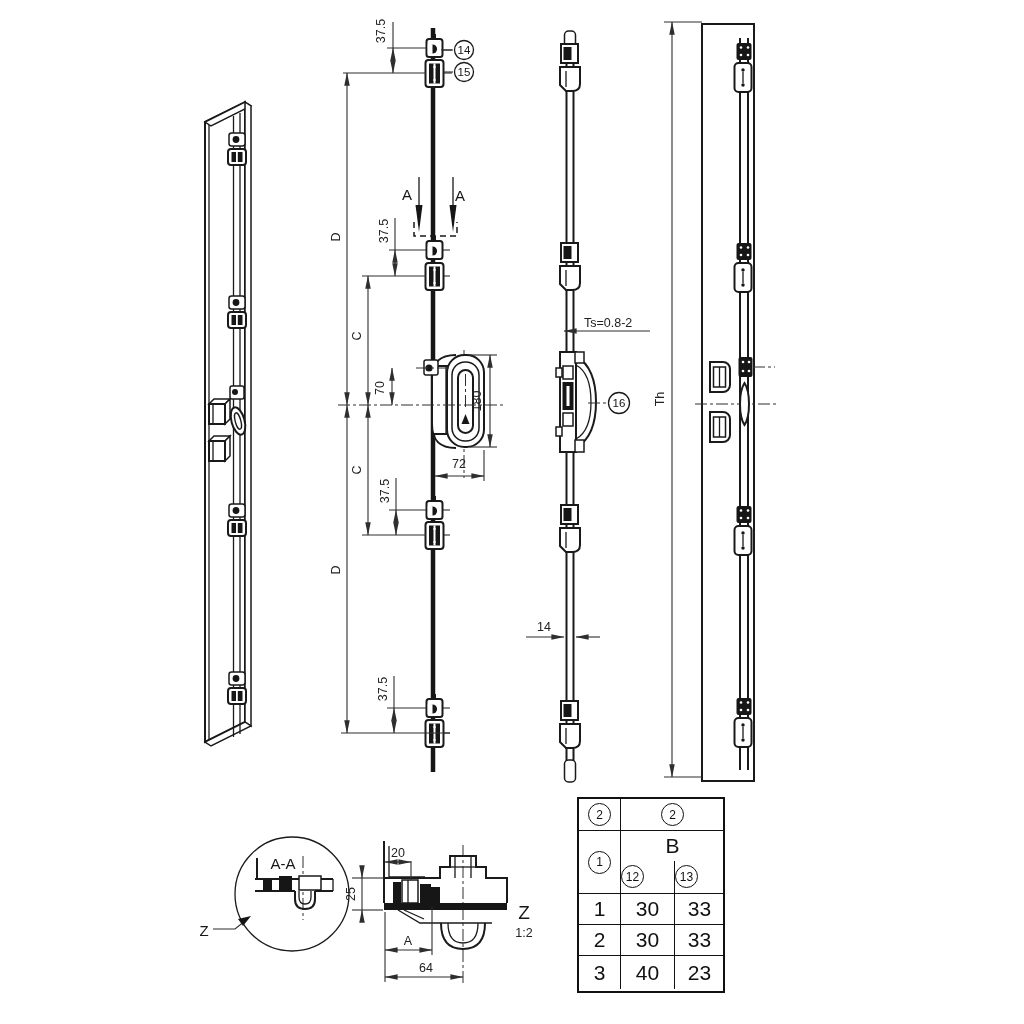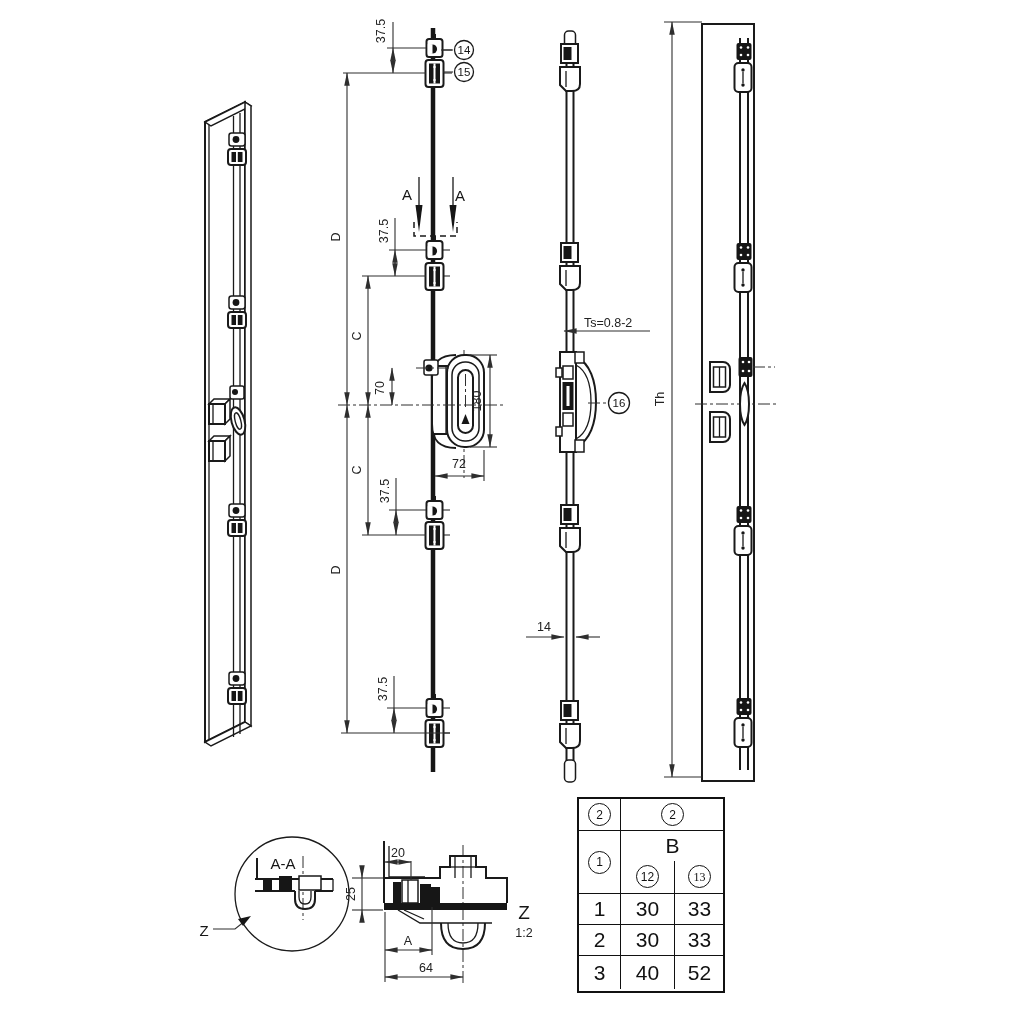--- a/index.html
+++ b/index.html
@@ -24,23 +24,23 @@
   .t-cell{box-sizing:border-box;display:flex;align-items:center;justify-content:center;
           border-left:1.8px solid #111;border-top:1.8px solid #111;color:#111;}
   .t-cell.nl{border-left:none;} .t-cell.nt{border-top:none;}
   .t-cell.span2{grid-column:2/4;}
   .num{font-size:21px;}
   .circ{display:inline-flex;align-items:center;justify-content:center;width:21px;height:21px;
         border:1.5px solid #111;border-radius:50%;font-size:12px;line-height:1;}
   .bcell{flex-direction:column;justify-content:flex-start;padding:0;}
   .b-top{height:30px;display:flex;align-items:center;justify-content:center;font-size:21px;width:100%;}
   .b-sub{display:flex;height:33px;width:100%;}
-  .b-sub > div{display:flex;align-items:center;justify-content:center;box-sizing:border-box;}
+  .b-sub > div{display:flex;align-items:center;box-sizing:border-box;}
   .b-s1{width:54px;border-right:1.6px solid #111;}
-  .b-s2{flex:1;font-family:Liberation Serif, serif;}
+  .b-s2{flex:1;}
 </style>
 </head>
 <body>
 
 <div class="canvas">
 
 <svg width="1024" height="1024" viewBox="0 0 1024 1024">
   <defs>
     <marker id="ar" orient="auto-start-reverse" markerWidth="12" markerHeight="6" refX="11.5" refY="3" viewBox="0 0 12 6">
       <path d="M0,0.5 L12,3 L0,5.5 Z" fill="#2e2e2e"></path>
@@ -486,16 +486,16 @@
   <div class="t-cell nl num">1</div>
   <div class="t-cell num">30</div>
   <div class="t-cell num">33</div>
 
   <div class="t-cell nl num">2</div>
   <div class="t-cell num">30</div>
   <div class="t-cell num">33</div>
 
   <div class="t-cell nl num">3</div>
   <div class="t-cell num">40</div>
-  <div class="t-cell num">52</div>
+  <div class="t-cell num">23</div>
 </div>
 
 </div>
 
 </body></html>

